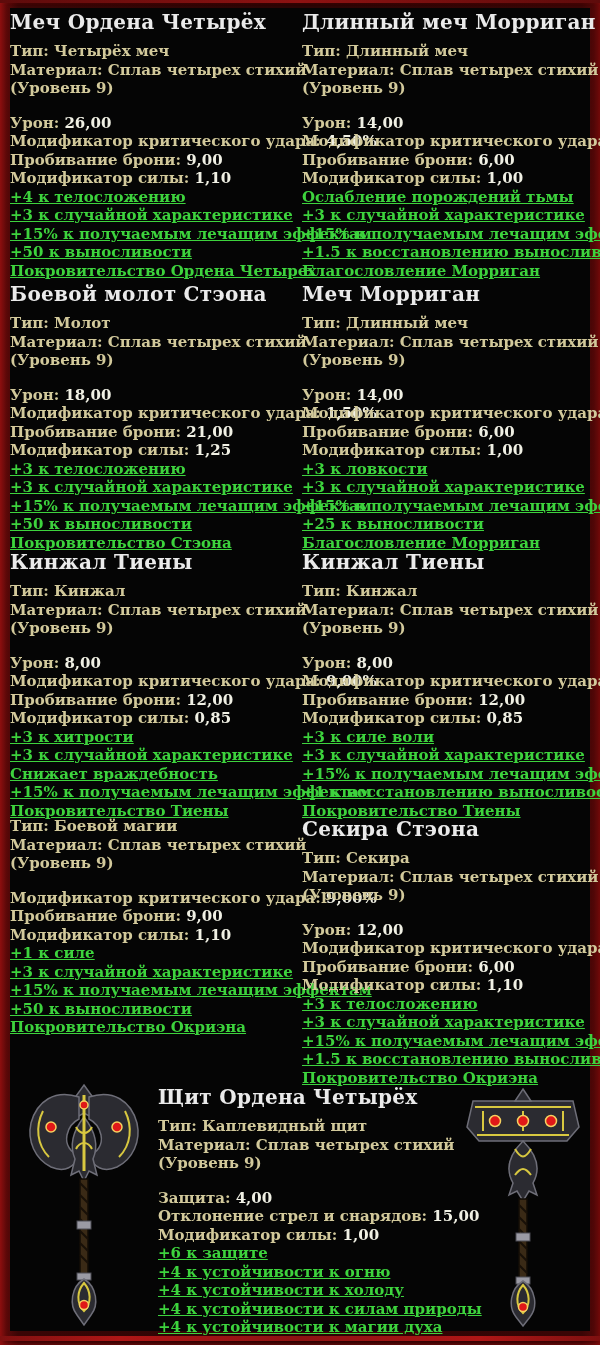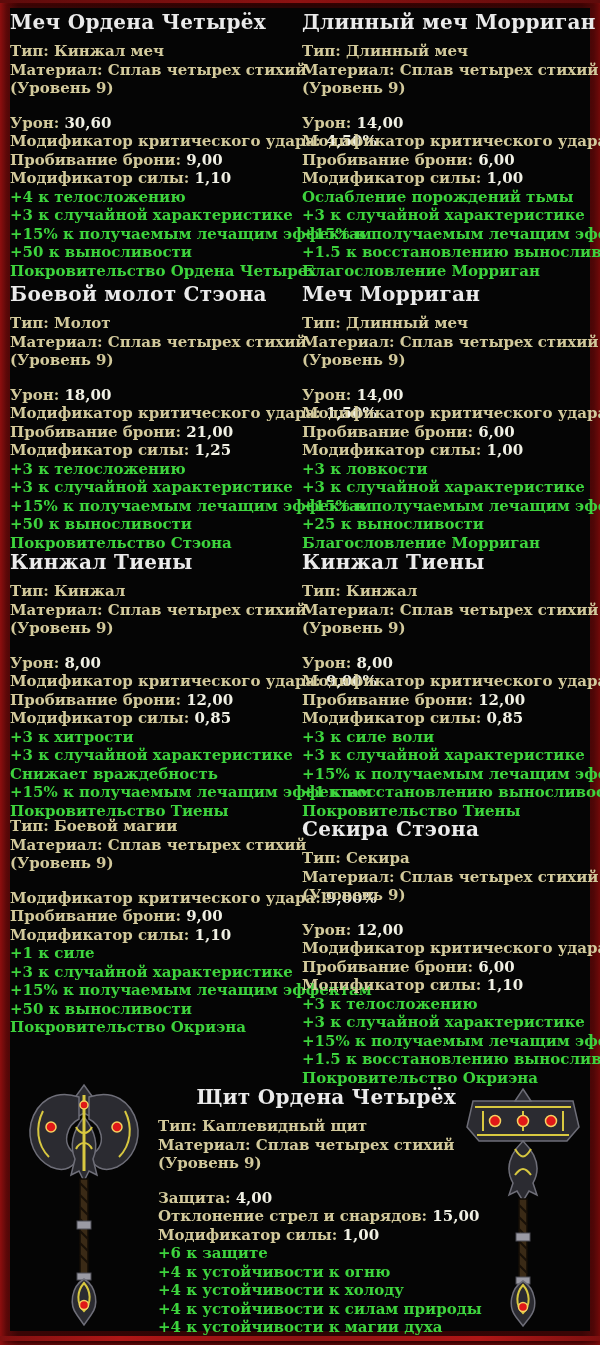--- a/index.html
+++ b/index.html
@@ -34,47 +34,47 @@
   .card .title{
     margin:0 0 8px 0;
     font-size:20px;font-weight:bold;color:var(--title);
     letter-spacing:.3px;
   }
   .line{
     font-size:15px;font-weight:bold;line-height:18.5px;
     color:var(--text);white-space:nowrap;
   }
   .line .val{color:var(--value);}
-  .line.bonus{color:var(--bonus);}
+  .line.bonus{color:var(--bonus);text-decoration:underline;}
   .gap{height:16px;}
   .bottom{
     display:flex;align-items:flex-start;
     height:248px;
   }
   .weapon-slot-left{width:148px;display:flex;justify-content:center;}
   .weapon-slot-right{flex:1;display:flex;justify-content:center;}
   .shield-slot{width:298px;}
-  .shield-slot .title{text-align:right;}
+  .shield-slot .title{text-align:left;}
   svg{display:block;}
 </style>
 </head>
 <body>
 
 <div class="page">
   <div class="frame-top-stripe"></div>
   <div class="frame-bottom-stripe"></div>
   <div class="content">
     <div class="grid" id="cards-grid">
         <div class="card">
           <h3 class="title">Меч Ордена Четырёх</h3>
-          <div class="line">Тип: Кинжал меч</div>
-          <div class="line">Материал: Сплав четырех стихий</div>
-          <div class="line">(Уровень 9)</div>
-          <div class="gap"></div>
-          <div class="line"><span class="lbl">Урон: </span><span class="val">30,60</span></div>
+          <div class="line">Тип: Четырёх меч</div>
+          <div class="line">Материал: Сплав четырех стихий</div>
+          <div class="line">(Уровень 9)</div>
+          <div class="gap"></div>
+          <div class="line"><span class="lbl">Урон: </span><span class="val">26,00</span></div>
           <div class="line"><span class="lbl">Модификатор критического удара: </span><span class="val">4,50%</span></div>
           <div class="line"><span class="lbl">Пробивание брони: </span><span class="val">9,00</span></div>
           <div class="line"><span class="lbl">Модификатор силы: </span><span class="val">1,10</span></div>
           <div class="line bonus">+4 к телосложению</div>
           <div class="line bonus">+3 к случайной характеристике</div>
           <div class="line bonus">+15% к получаемым лечащим эффектам</div>
           <div class="line bonus">+50 к выносливости</div>
           <div class="line bonus">Покровительство Ордена Четырех</div>
         </div>
         <div class="card">

